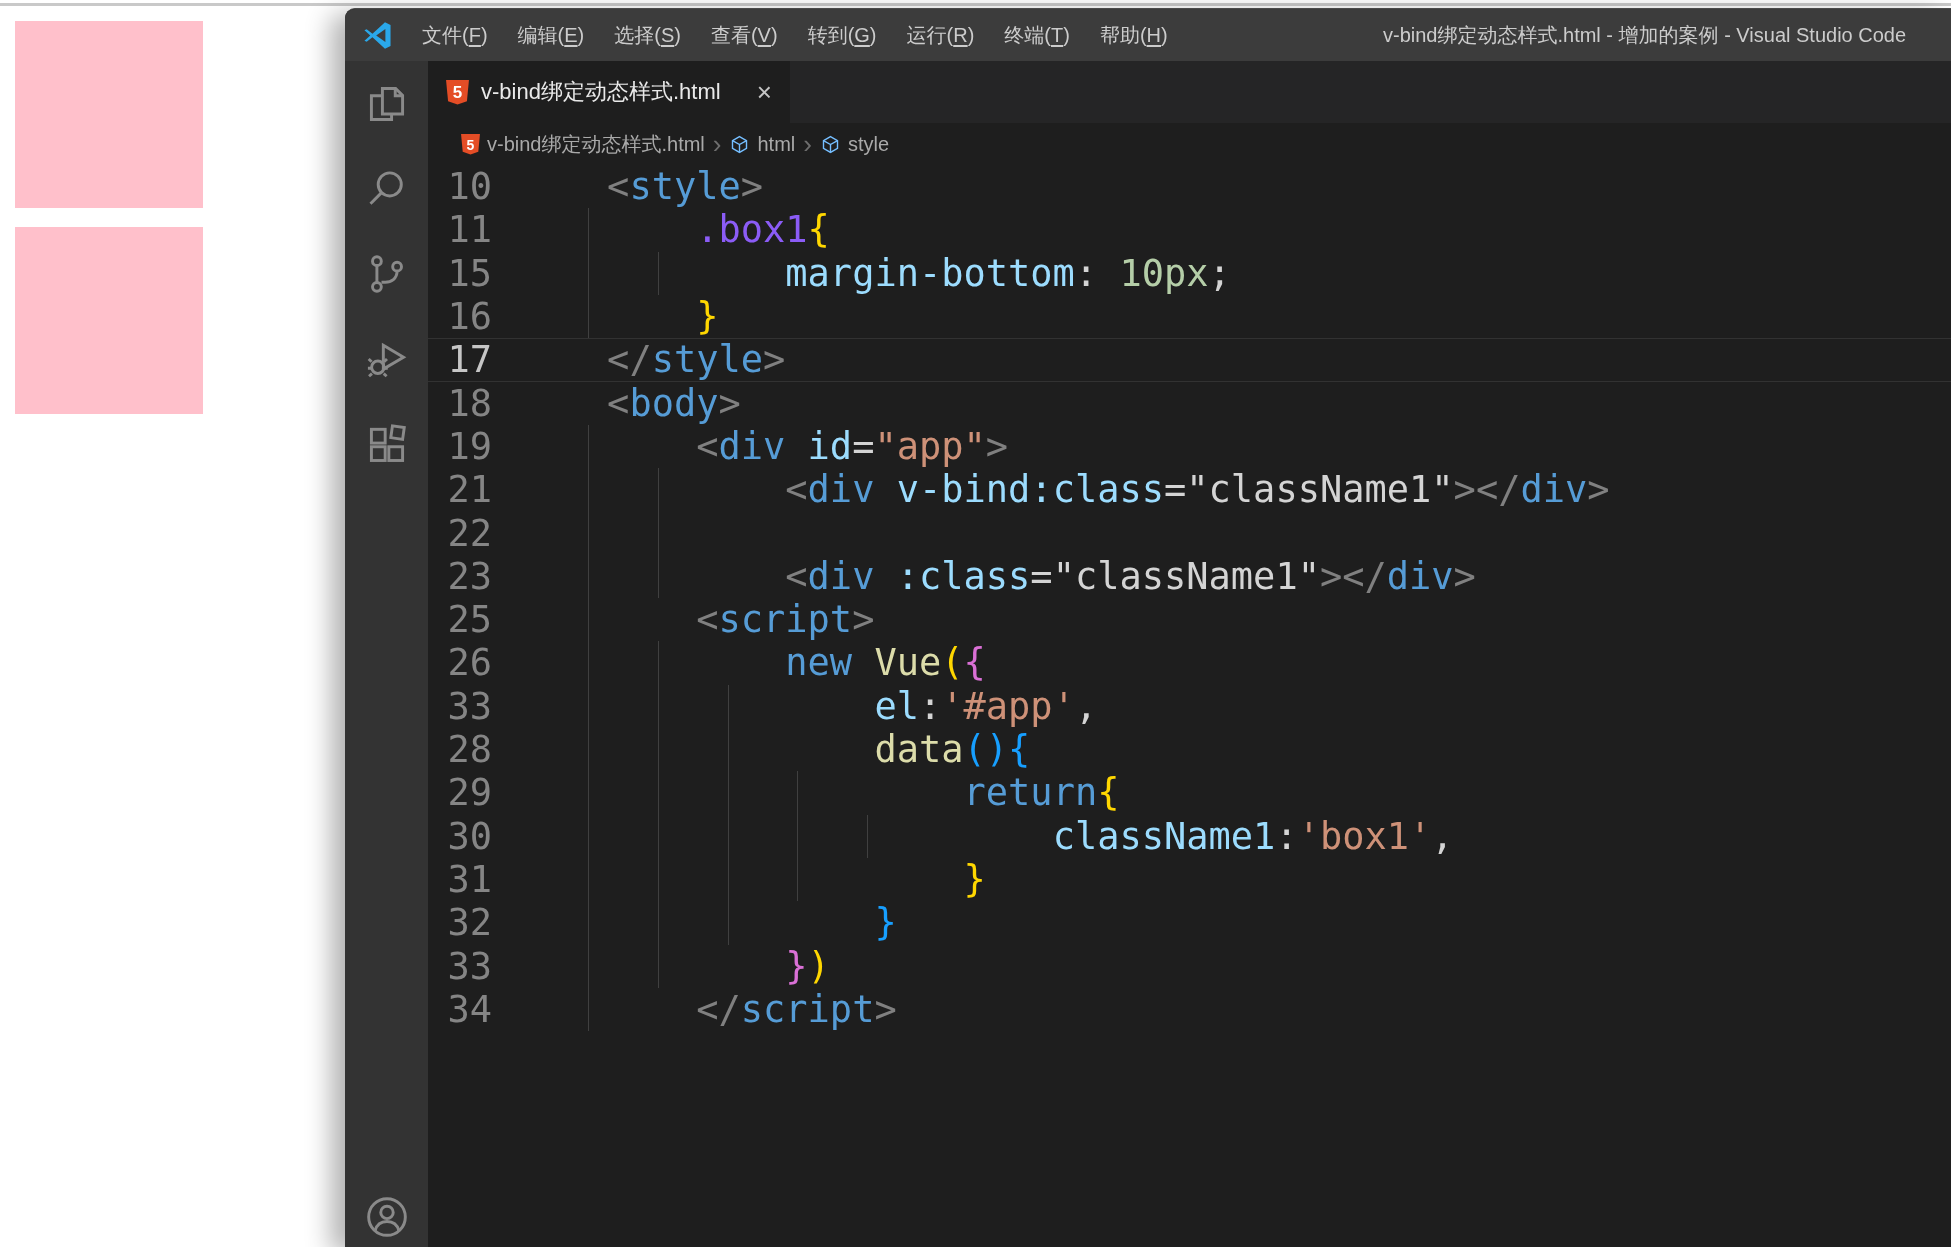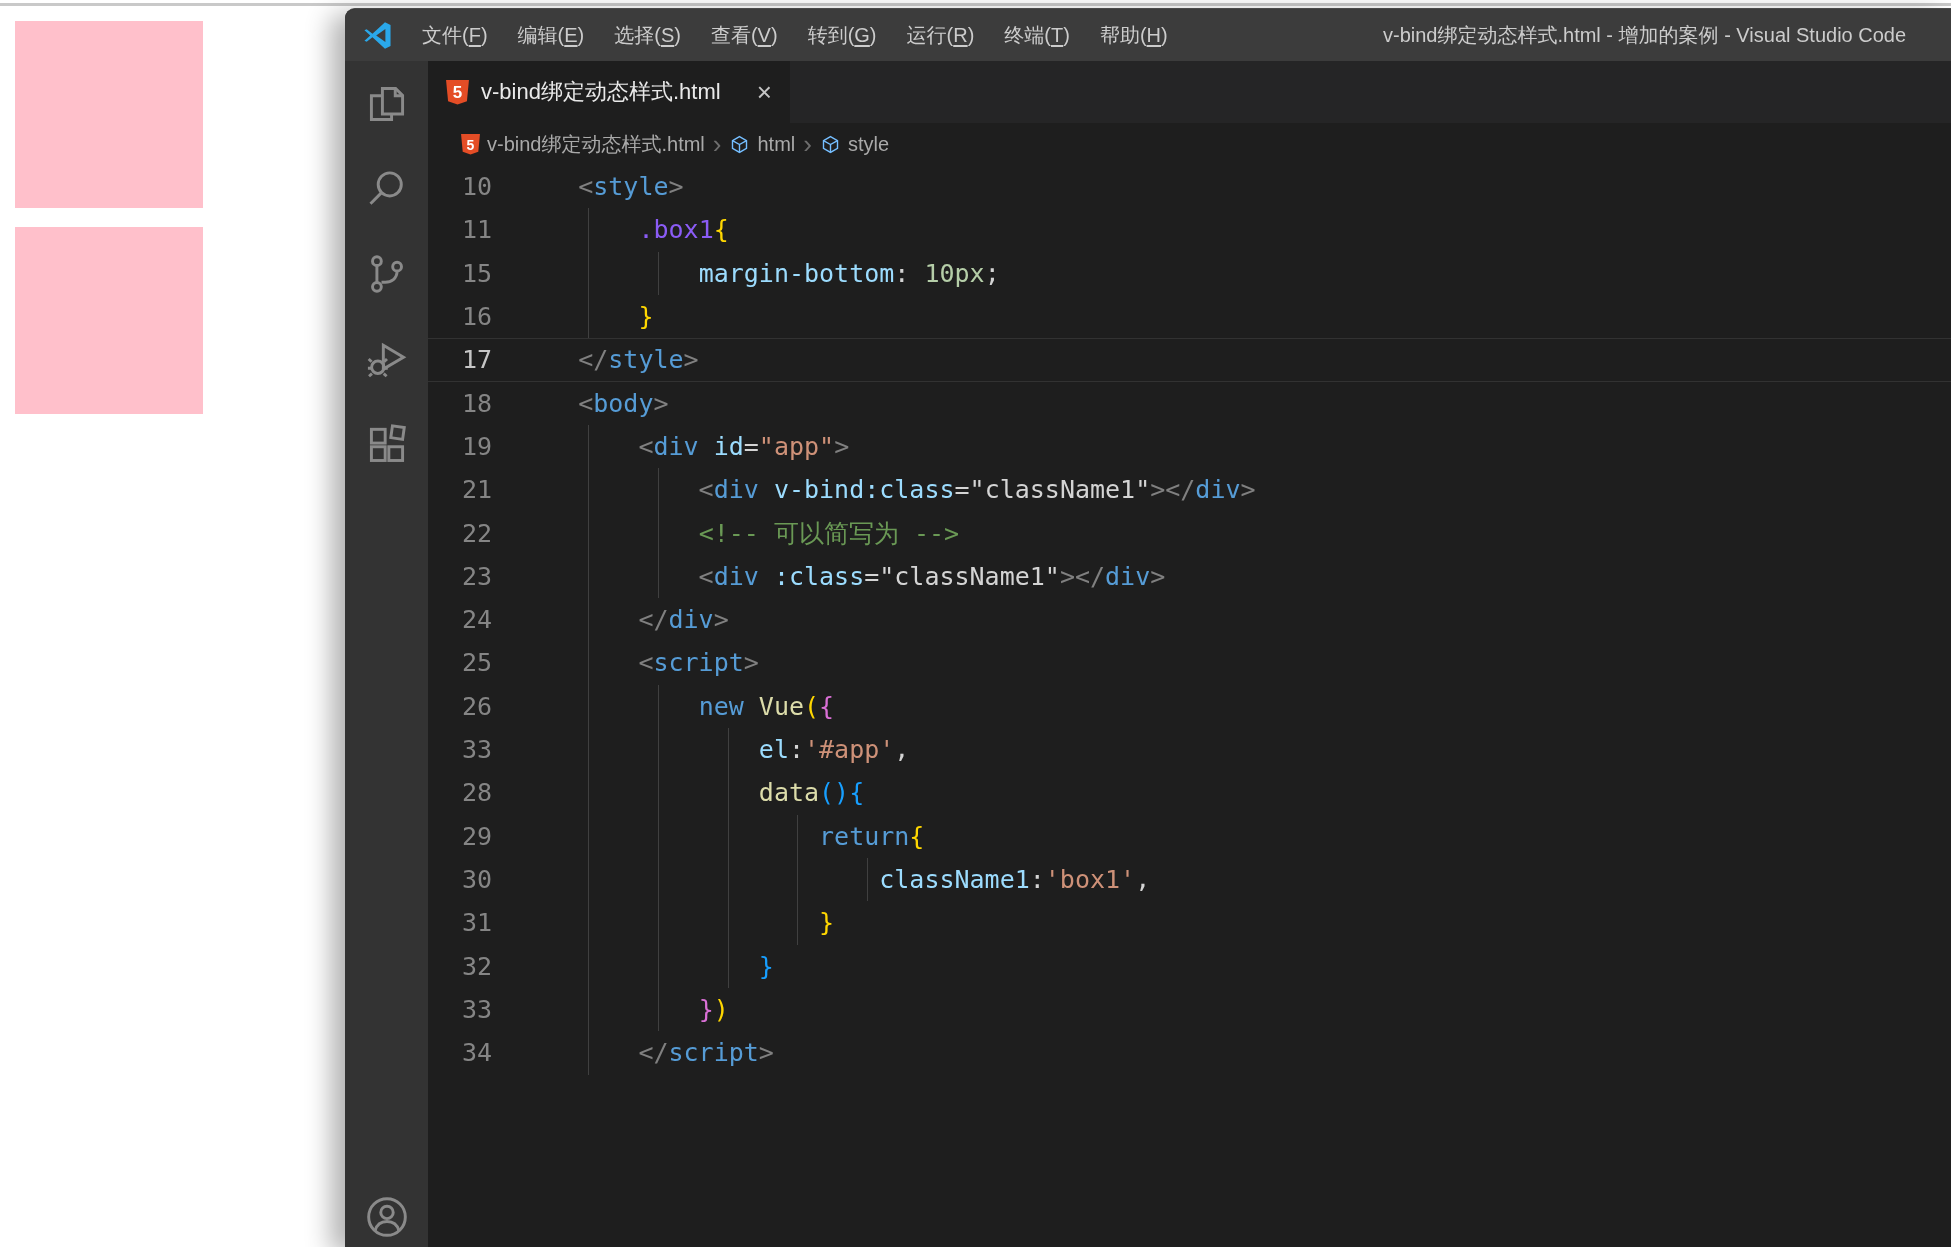--- a/index.html
+++ b/index.html
@@ -34,21 +34,21 @@
   .tab{width:362px;box-sizing:border-box;background:#1e1e1e;display:flex;align-items:center;
     padding:0 14px 0 18px;color:#e9e9e9;font-size:22px;}
   .tab-label{margin-left:12px;white-space:nowrap;}
   .tab-close{margin-left:auto;color:#c5c5c5;font-size:26px;line-height:26px;padding:0 4px;cursor:pointer;}
   .breadcrumbs{height:42px;background:#1e1e1e;display:flex;align-items:center;color:#a9a9a9;
     font-size:20px;padding-left:33px;flex:0 0 auto;}
   .bc-item{display:flex;align-items:center;white-space:nowrap;}
   .bc-item .bc-label{margin-left:7px;}
   .bc-sep{color:#6e6e6e;font-size:26px;margin:0 8px;line-height:20px;}
   
-  .editor{flex:1;position:relative;font-family:"DejaVu Sans Mono",monospace;font-size:25px;
+  .editor{flex:1;position:relative;font-family:"DejaVu Sans Mono",monospace;font-size:37px;
     color:#d4d4d4;overflow:hidden;}
   .code-line{position:relative;height:43.32px;line-height:43.32px;white-space:pre;padding-left:90px;
     box-sizing:border-box;}
   .code-line.current{box-shadow:inset 0 1px 0 #323232, inset 0 -1px 0 #323232;}
   .ln{position:absolute;left:0;top:0;width:64px;text-align:right;color:#858585;}
   .code-line.current .ln{color:#c6c6c6;}
   .guide{position:absolute;top:0;width:1px;height:100%;background:#404040;}
   .tk-p{color:#808080}.tk-t{color:#569cd6}.tk-a{color:#9cdcfe}.tk-s{color:#ce9178}
   .tk-sp{color:#d4d4d4}.tk-n{color:#b5cea8}.tk-c{color:#6a9955}.tk-sel{color:#8b5cf6}
   .tk-b1{color:#ffd700}.tk-b2{color:#da70d6}.tk-b3{color:#179fff}
@@ -180,23 +180,22 @@
           </div>
         <div class="editor" id="editor">
             <div class="code-line"><span class="ln">10</span><span class="tk-p">    &lt;</span><span class="tk-t">style</span><span class="tk-p">&gt;</span></div>
             <div class="code-line"><span class="guide" style="left: 159.84px;"></span><span class="ln">11</span><span class="tk-pl">        </span><span class="tk-sel">.box1</span><span class="tk-b1">{</span></div>
             <div class="code-line"><span class="guide" style="left: 159.84px;"></span><span class="guide" style="left: 229.68px;"></span><span class="ln">15</span><span class="tk-pl">            </span><span class="tk-a">margin-bottom</span><span class="tk-pl">:</span><span class="tk-pl"> </span><span class="tk-n">10px</span><span class="tk-pl">;</span></div>
             <div class="code-line"><span class="guide" style="left: 159.84px;"></span><span class="ln">16</span><span class="tk-pl">        </span><span class="tk-b1">}</span></div>
             <div class="code-line current"><span class="ln">17</span><span class="tk-p">    &lt;/</span><span class="tk-t">style</span><span class="tk-p">&gt;</span></div>
             <div class="code-line"><span class="ln">18</span><span class="tk-p">    &lt;</span><span class="tk-t">body</span><span class="tk-p">&gt;</span></div>
             <div class="code-line"><span class="guide" style="left: 159.84px;"></span><span class="ln">19</span><span class="tk-p">        &lt;</span><span class="tk-t">div</span><span class="tk-pl"> </span><span class="tk-a">id</span><span class="tk-pl">=</span><span class="tk-s">"app"</span><span class="tk-p">&gt;</span></div>
             <div class="code-line"><span class="guide" style="left: 159.84px;"></span><span class="guide" style="left: 229.68px;"></span><span class="ln">21</span><span class="tk-p">            &lt;</span><span class="tk-t">div</span><span class="tk-pl"> </span><span class="tk-a">v-bind:class</span><span class="tk-pl">=</span><span class="tk-sp">"className1"</span><span class="tk-p">&gt;&lt;/</span><span class="tk-t">div</span><span class="tk-p">&gt;</span></div>
-            <div class="code-line"><span class="guide" style="left: 159.84px;"></span><span class="guide" style="left: 229.68px;"></span><span class="ln">22</span><span class="tk-pl">            </span><span class="tk-c">&lt;!-- 可以简写为 --&gt;</span></div>
+            <div class="code-line"><span class="guide" style="left: 159.84px;"></span><span class="guide" style="left: 229.68px;"></span><span class="ln">22</span><span class="tk-pl">            </span></div>
             <div class="code-line"><span class="guide" style="left: 159.84px;"></span><span class="guide" style="left: 229.68px;"></span><span class="ln">23</span><span class="tk-p">            &lt;</span><span class="tk-t">div</span><span class="tk-pl"> </span><span class="tk-a">:class</span><span class="tk-pl">=</span><span class="tk-sp">"className1"</span><span class="tk-p">&gt;&lt;/</span><span class="tk-t">div</span><span class="tk-p">&gt;</span></div>
-            <div class="code-line"><span class="guide" style="left: 159.84px;"></span><span class="ln">24</span><span class="tk-p">        &lt;/</span><span class="tk-t">div</span><span class="tk-p">&gt;</span></div>
             <div class="code-line"><span class="guide" style="left: 159.84px;"></span><span class="ln">25</span><span class="tk-p">        &lt;</span><span class="tk-t">script</span><span class="tk-p">&gt;</span></div>
             <div class="code-line"><span class="guide" style="left: 159.84px;"></span><span class="guide" style="left: 229.68px;"></span><span class="ln">26</span><span class="tk-pl">            </span><span class="tk-k">new</span><span class="tk-pl"> </span><span class="tk-f">Vue</span><span class="tk-b1">(</span><span class="tk-b2">{</span></div>
             <div class="code-line"><span class="guide" style="left: 159.84px;"></span><span class="guide" style="left: 229.68px;"></span><span class="guide" style="left: 299.52px;"></span><span class="ln">33</span><span class="tk-pl">                </span><span class="tk-a">el</span><span class="tk-pl">:</span><span class="tk-s">'#app'</span><span class="tk-pl">,</span></div>
             <div class="code-line"><span class="guide" style="left: 159.84px;"></span><span class="guide" style="left: 229.68px;"></span><span class="guide" style="left: 299.52px;"></span><span class="ln">28</span><span class="tk-pl">                </span><span class="tk-f">data</span><span class="tk-b3">(</span><span class="tk-b3">)</span><span class="tk-b3">{</span></div>
             <div class="code-line"><span class="guide" style="left: 159.84px;"></span><span class="guide" style="left: 229.68px;"></span><span class="guide" style="left: 299.52px;"></span><span class="guide" style="left: 369.36px;"></span><span class="ln">29</span><span class="tk-pl">                    </span><span class="tk-k">return</span><span class="tk-b1">{</span></div>
             <div class="code-line"><span class="guide" style="left: 159.84px;"></span><span class="guide" style="left: 229.68px;"></span><span class="guide" style="left: 299.52px;"></span><span class="guide" style="left: 369.36px;"></span><span class="guide" style="left: 439.2px;"></span><span class="ln">30</span><span class="tk-pl">                        </span><span class="tk-a">className1</span><span class="tk-pl">:</span><span class="tk-s">'box1'</span><span class="tk-pl">,</span></div>
             <div class="code-line"><span class="guide" style="left: 159.84px;"></span><span class="guide" style="left: 229.68px;"></span><span class="guide" style="left: 299.52px;"></span><span class="guide" style="left: 369.36px;"></span><span class="ln">31</span><span class="tk-pl">                    </span><span class="tk-b1">}</span></div>
             <div class="code-line"><span class="guide" style="left: 159.84px;"></span><span class="guide" style="left: 229.68px;"></span><span class="guide" style="left: 299.52px;"></span><span class="ln">32</span><span class="tk-pl">                </span><span class="tk-b3">}</span></div>
             <div class="code-line"><span class="guide" style="left: 159.84px;"></span><span class="guide" style="left: 229.68px;"></span><span class="ln">33</span><span class="tk-pl">            </span><span class="tk-b2">}</span><span class="tk-b1">)</span></div>
             <div class="code-line"><span class="guide" style="left: 159.84px;"></span><span class="ln">34</span><span class="tk-p">        &lt;/</span><span class="tk-t">script</span><span class="tk-p">&gt;</span></div>

